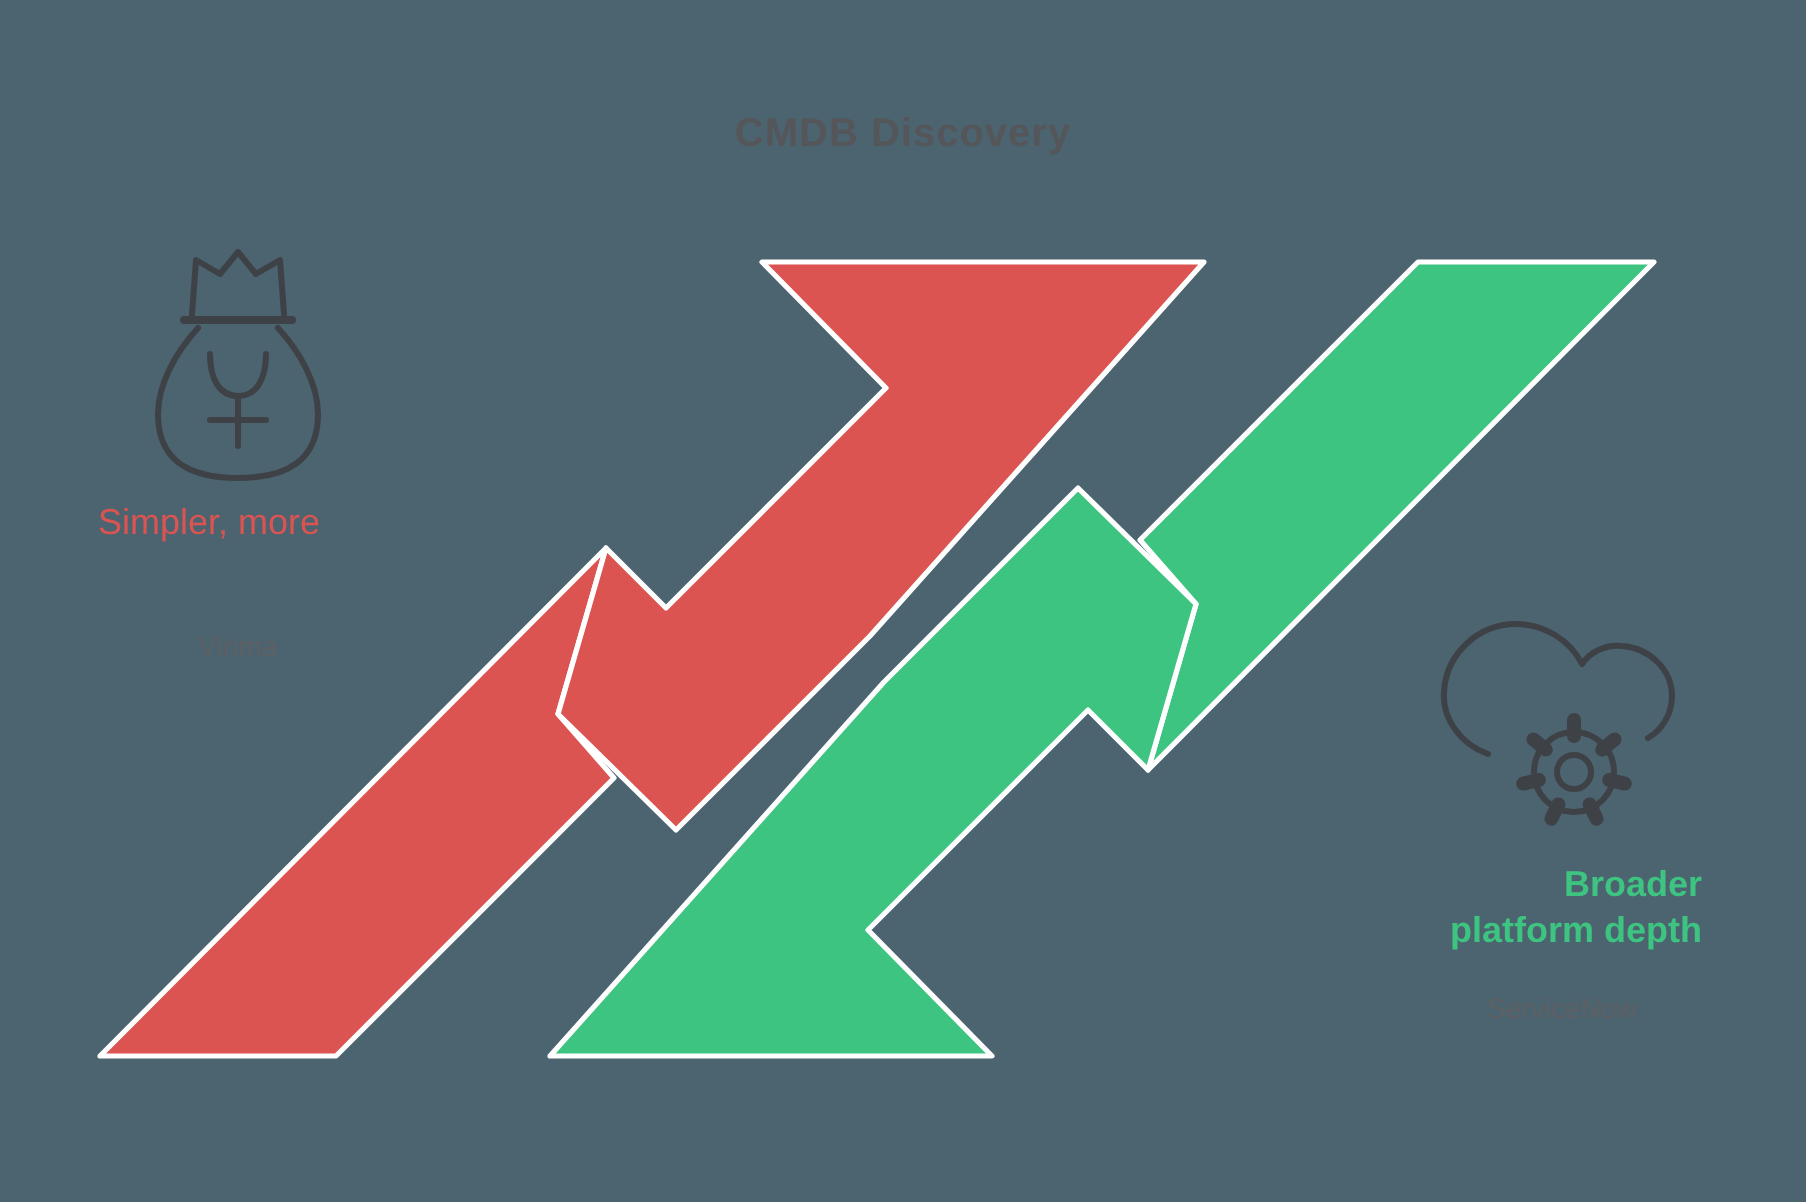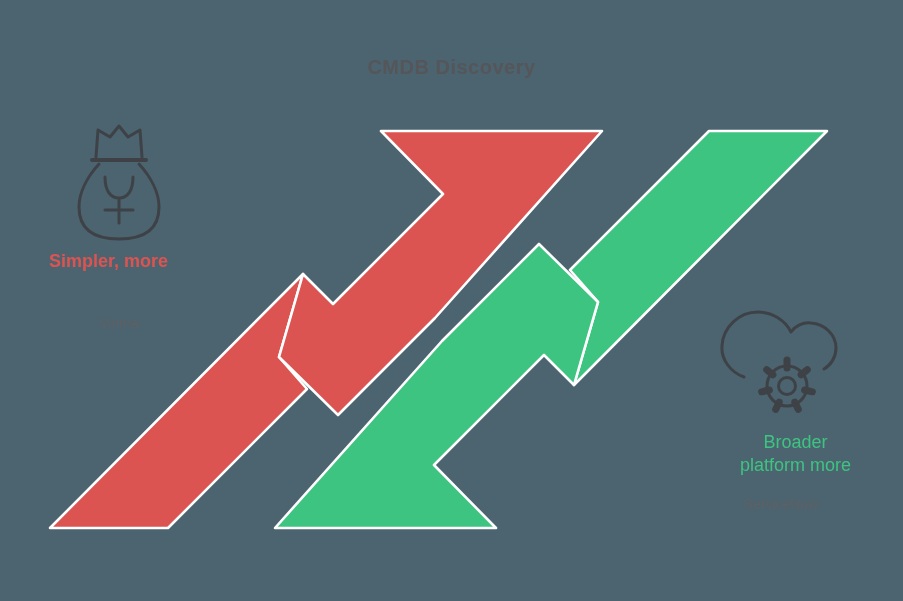--- a/index.html
+++ b/index.html
@@ -12,29 +12,29 @@
   svg{position:absolute;left:0;top:0;}
   .ribbon{stroke:#ffffff;stroke-width:2.6;stroke-linejoin:round;}
   .icon-stroke{fill:none;stroke-width:3;stroke-linecap:round;stroke-linejoin:round;}
   .txt{position:absolute;white-space:nowrap;}
   .title{
     left:0;right:0;top:56px;text-align:center;
     font-size:20px;font-weight:bold;letter-spacing:.5px;color:#55565A;
   }
   .left-heading{
     left:49px;top:250px;
-    font-size:18px;font-weight:bold;line-height:23px;color:#DC5452;
+    font-size:18px;font-weight:normal;line-height:23px;color:#DC5452;
   }
   .left-brand{
     left:49px;top:315px;width:140px;text-align:center;
     font-size:14px;color:#5E6064;
   }
   .right-heading{
-    right:52px;top:431px;text-align:center;
-    font-size:18px;font-weight:normal;line-height:23px;color:#3EC481;
+    right:52px;top:431px;text-align:right;
+    font-size:18px;font-weight:bold;line-height:23px;color:#3EC481;
   }
   .right-brand{
     left:711px;top:496px;width:140px;text-align:center;
     font-size:14px;color:#5E6064;
   }
 </style>
 </head>
 <body>
 
 <div id="stage">
@@ -82,17 +82,17 @@
 
   <div class="txt title">CMDB Discovery</div>
 
   <div class="txt left-heading">
     <div>Simpler, more</div>
   </div>
   <div class="txt left-brand">Virima</div>
 
   <div class="txt right-heading">
     <div>Broader</div>
-    <div>platform more</div>
+    <div>platform depth</div>
   </div>
   <div class="txt right-brand">ServiceNow</div>
 
 </div>
 
 </body></html>

